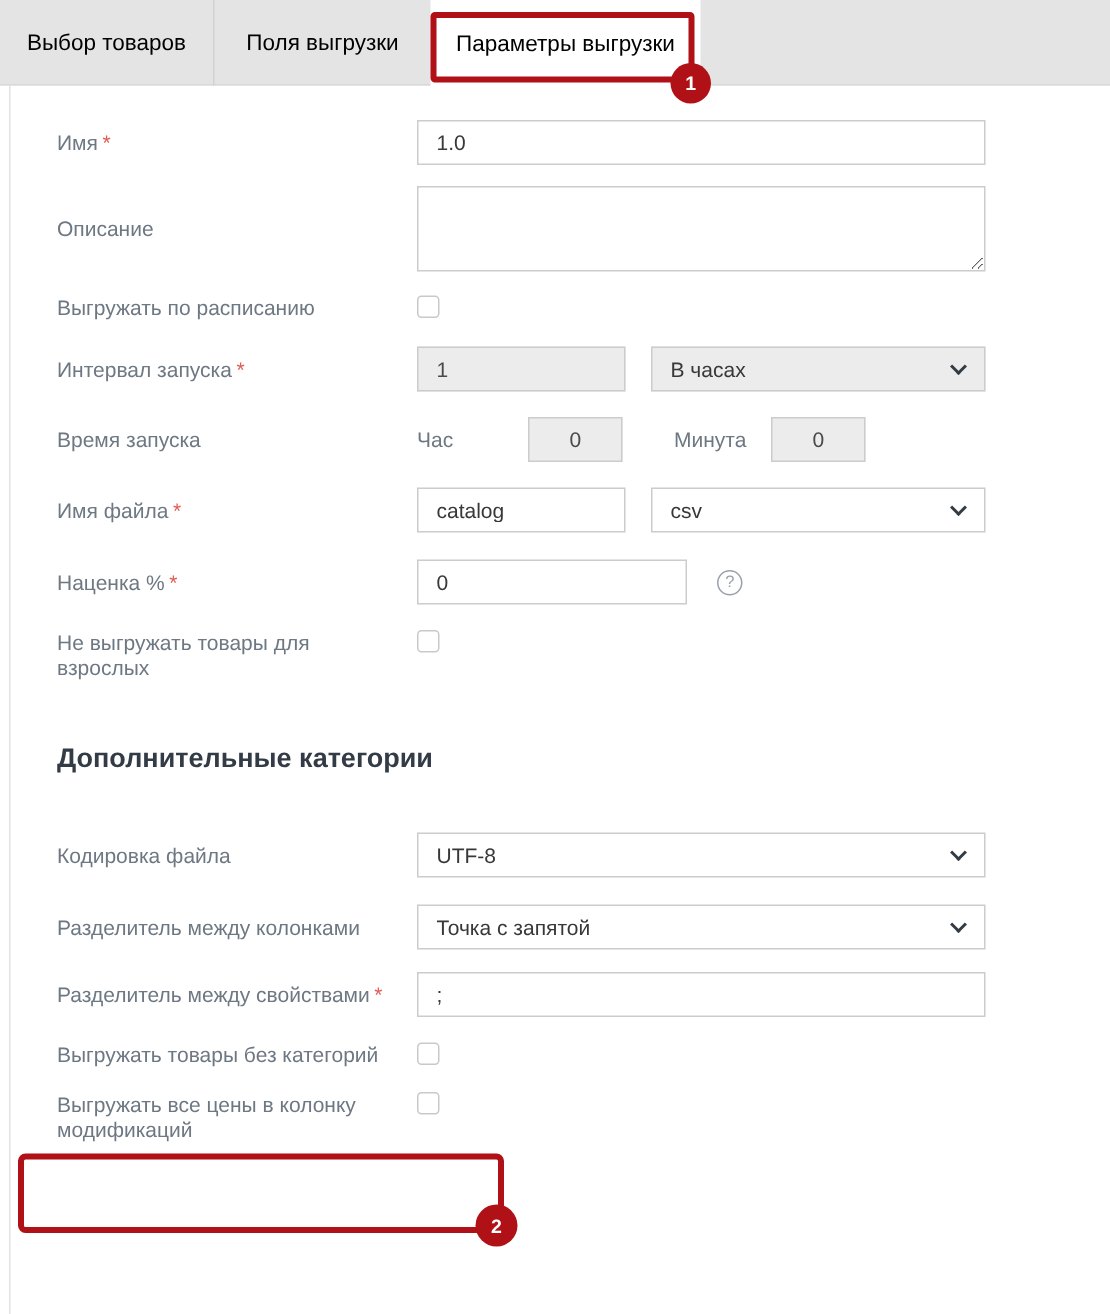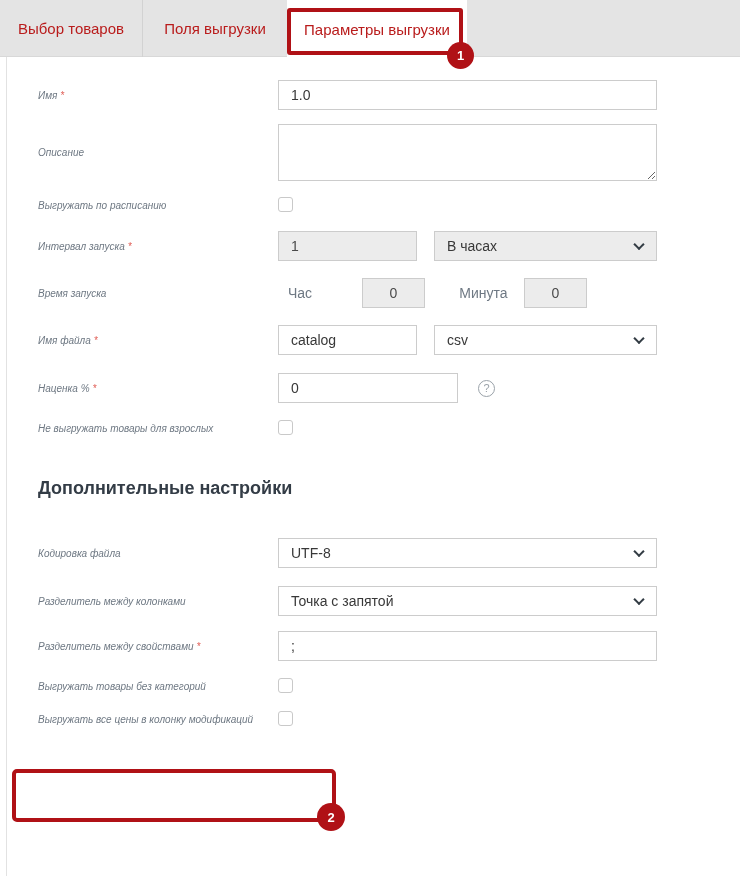--- a/index.html
+++ b/index.html
@@ -2,33 +2,33 @@
 <html lang="ru"><head>
 <meta charset="utf-8">
 <style>
   * { margin:0; padding:0; box-sizing:border-box; }
   html,body { width:740px; height:876px; background:#fff;
     font-family:"Liberation Sans","DejaVu Sans",sans-serif; overflow:hidden; position:relative; }
 
   
   .tabbar { display:flex; height:57px; background:#e4e4e4; border-bottom:1px solid #d8d8d8; }
   .tab { display:flex; align-items:center; justify-content:center;
-    font-size:15px; color:#b91c1c; cursor:pointer; height:57px; }
+    font-size:15px; color:#000000; cursor:pointer; height:57px; }
   .tab-1 { width:143px; border-right:1px solid #d2d2d2; }
   .tab-2 { width:144px; }
   .tab-3 { width:180px; background:#fff; height:58px; }
 
   
   .panel-left-border { position:absolute; left:6px; top:57px; bottom:0; width:1px; background:#e2e2e2; }
   .content { padding:23px 0 0 38px; }
 
   .row { display:flex; align-items:center; }
   .row.top { align-items:flex-start; }
-  .lbl { width:240px; flex:none; padding-right:10px; font-size:10px; line-height:17px;
-    color:#6e7883; position:relative;font-style:italic; }
+  .lbl { width:240px; flex:none; padding-right:10px; font-size:14px; line-height:17px;
+    color:#6e7883; position:relative; }
   .req { color:#e05d55; margin-left:3px; }
   .req-abs { position:absolute; right:8px; bottom:0; margin:0; }
 
   .txt { height:30px; border:1px solid #ccc; background:#fff; font-size:14px; color:#383838;
     padding:0 12px; outline:none; font-family:inherit; border-radius:0; }
   .w-full { width:379px; }
   .w-small { width:139px; }
   .w-markup { width:180px; }
   .w-time { width:63px; text-align:center; padding:0 4px; }
   .disabled { background:#ececec; border-color:#ccc; color:#4a4a4a; }
@@ -40,21 +40,21 @@
     padding:0 32px 0 12px; cursor:pointer; }
   .sel.gray { background:#ececec; }
   .w-unit { width:223px; margin-left:17px; }
   .chev { position:absolute; right:13px; top:50%; width:8px; height:8px;
     border-right:2px solid #333c44; border-bottom:2px solid #333c44;
     transform:translateY(-70%) rotate(45deg); }
 
   .cb { appearance:none; -webkit-appearance:none; width:15px; height:15px; flex:none;
     border:1px solid #c9c9c9; border-radius:3px; background:#fff; cursor:pointer; margin:0; }
 
-  .tlabel { font-size:14px; color:#6e7883;margin-left:10px; }
+  .tlabel { font-size:14px; color:#6e7883; }
   .tl-hour { width:74px; }
   .tl-min { width:81px; margin-left:18px;text-align:center; }
 
   .help { width:17px; height:17px; flex:none; margin-left:20px; border:1px solid #9aa2a9;
     border-radius:50%; color:#9aa2a9; font-size:11px; line-height:1;
     display:flex; align-items:center; justify-content:center; cursor:pointer; }
 
   h2.section { font-size:18px; font-weight:700; color:#333c46; margin:41px 0 39px 0; }
 
   
@@ -145,21 +145,21 @@
     <span class="help">?</span>
   </div>
 
   <div class="row top">
     <div class="lbl">
       <span>Не выгружать товары для взрослых</span>
     </div>
     <input type="checkbox" class="cb" style="">
   </div>
 
-  <h2 class="section">Дополнительные настройки</h2>
+  <h2 class="section">Дополнительные категории</h2>
 
   <div class="row mb18">
     <div class="lbl">
       <span>Кодировка файла</span>
     </div>
     <div class="sel w-full">
       <span>UTF-8</span>
       <span class="chev"></span>
     </div>
   </div>

